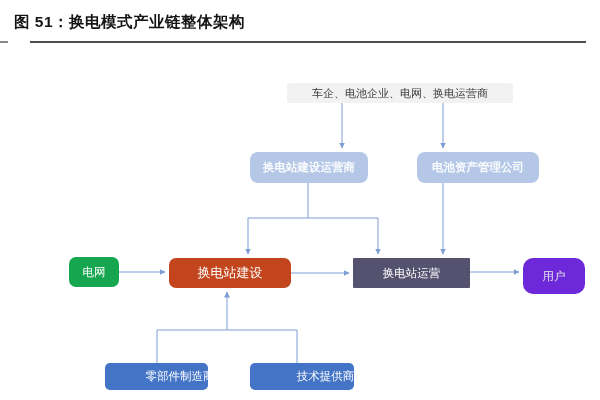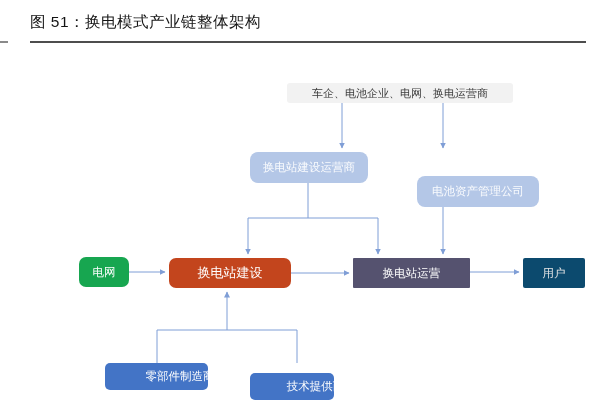--- a/index.html
+++ b/index.html
@@ -1,39 +1,39 @@
 <!DOCTYPE html>
 <html><head>
 <meta charset="utf-8">
 <style>
   html,body{margin:0;padding:0;background:#fff;}
   .page{position:relative;width:600px;height:400px;background:#ffffff;overflow:hidden;
         font-family:"Liberation Sans","DejaVu Sans",sans-serif;}
-  .fig-title{position:absolute;left:30px;top:12px;font-size:15.5px;font-weight:normal;
+  .fig-title{position:absolute;left:14px;top:12px;font-size:15.5px;font-weight:bold;
              color:#141414;letter-spacing:0.5px;white-space:nowrap;}
   .rule-main{position:absolute;left:30px;top:41px;width:556px;height:2px;background:#4d4d4d;}
   .rule-stub{position:absolute;left:0;top:41px;width:8px;height:2px;background:#8a8a8a;}
   .node{position:absolute;display:flex;align-items:center;justify-content:center;
         text-align:right;white-space:nowrap;box-sizing:border-box;}
   .n-stakeholders{left:287px;top:83px;width:226px;height:20px;background:#f2f2f2;
                   border-radius:3px;color:#3b3b3b;font-size:11px;}
-  .n-lightblue{background:#b4c7e7;border-radius:8px;color:rgba(255,255,255,0.92);font-size:11.5px;}
+  .n-lightblue{background:#b4c7e7;border-radius:8px;color:rgba(255,255,255,0.92);font-size:11.5px;font-weight:bold;}
   .n-builder{left:250px;top:152px;width:118px;height:31px;}
-  .n-asset{left:417px;top:152px;width:122px;height:31px;margin-top:24px;}
-  .n-grid{left:79px;top:257px;width:50px;height:30px;background:#17a650;
+  .n-asset{left:417px;top:152px;width:122px;height:31px;}
+  .n-grid{left:69px;top:257px;width:50px;height:30px;background:#17a650;
           border-radius:7px;color:#fff;font-size:11.5px;}
   .n-build{left:169px;top:258px;width:122px;height:30px;background:#c3451d;
            border-radius:7px;color:#fff;font-size:13px;}
   .n-operate{left:353px;top:258px;width:117px;height:30px;background:#55526f;
              border-radius:1px;color:#fff;font-size:11.5px;}
-  .n-user{left:523px;top:258px;width:62px;height:30px;background:#0c4a6e;
-          border-radius:2px;color:#e6e6e6;font-size:11.5px;}
+  .n-user{left:523px;top:258px;width:62px;height:36px;background:#6d28d9;
+          border-radius:10px;color:#e6e6e6;font-size:11.5px;}
   .n-blue{background:#4374c6;border-radius:5px;color:#fff;font-size:11.5px;padding-left:47px;}
   .n-parts{left:105px;top:363px;width:103px;height:27px;}
-  .n-tech{left:250px;top:373px;width:84px;height:27px;}
+  .n-tech{left:250px;top:363px;width:104px;height:27px;}
   .connectors{position:absolute;left:0;top:0;width:600px;height:400px;}
 </style>
 </head>
 <body>
 
 <div class="page">
 
   <div class="fig-title">图 51：换电模式产业链整体架构</div>
   <div class="rule-stub"></div>
   <div class="rule-main"></div>

